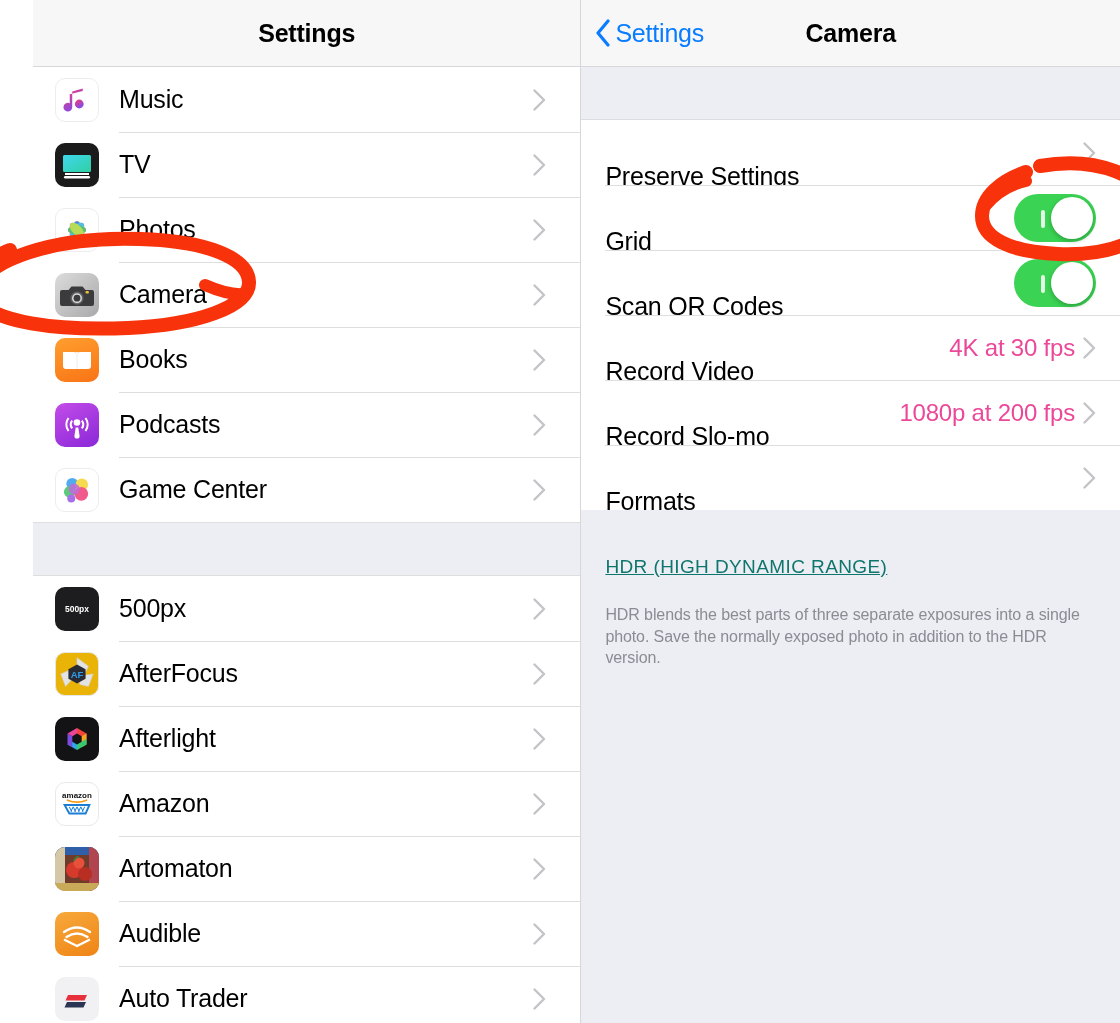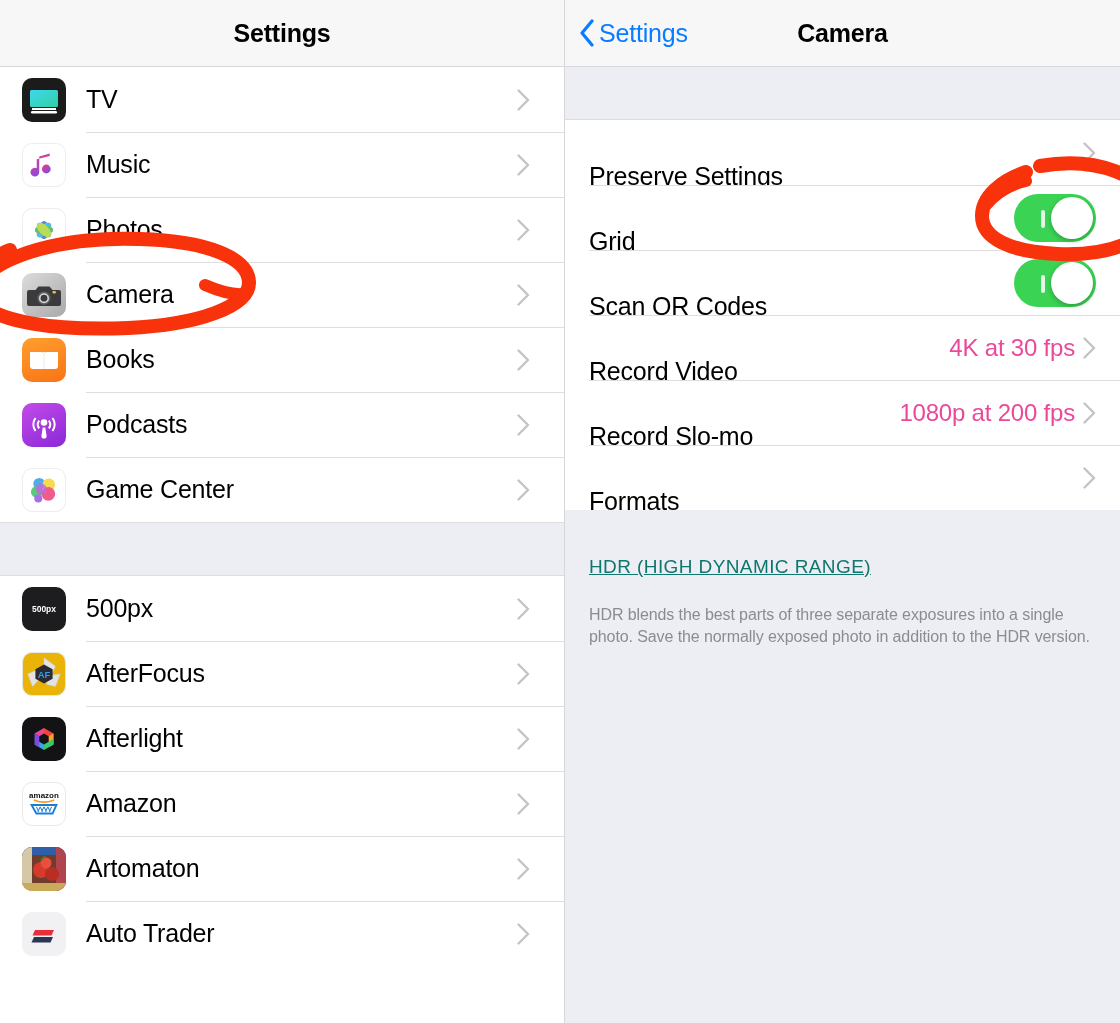--- a/index.html
+++ b/index.html
@@ -2,21 +2,21 @@
 <html><head>
 <meta charset="utf-8">
 <style>
   * { box-sizing: border-box; margin: 0; padding: 0; }
   html, body {
     width: 1120px; height: 1023px;
     font-family: "Liberation Sans", sans-serif;
     background: #ffffff;
     overflow: hidden;
   }
-  .screen { position: relative; width: 1120px; height: 1023px; display: flex; }
+  .screen { position: relative; width: 1120px; height: 1023px; display: flex; padding-left: 33px; }
 
   
   .left-panel {
     position: relative;
     width: 565px; height: 1023px;
     background: #ffffff;
     overflow: hidden;
     border-right: 1px solid #d6d6db;
   }
   .left-navbar {
@@ -162,20 +162,41 @@
 
 <div class="screen">
 
   <div class="left-panel">
 
     <div class="left-navbar">
       <div class="left-navbar-title">Settings</div>
     </div>
 
     <div class="list">
+
+      <div class="row">
+        <div class="app-icon" style="background:#fff;border:1px solid #ededed;">
+          <svg width="44" height="44" viewBox="0 0 44 44">
+            <defs>
+                <linearGradient id="mg" x1="0" y1="0" x2="0.6" y2="1">
+              <stop offset="0" stop-color="#fb3a6e"></stop>
+                  <stop offset="1" stop-color="#7b4df0"></stop>
+                </linearGradient>
+              </defs>
+            <path d="M28 10 L17 13 L17 29.5 a4.6 4.6 0 1 1 -2.6 -4.1 L14.4 16 L28 12.7 Z" fill="url(#mg)"></path>
+            <circle cx="24.4" cy="26.2" r="4.6" fill="url(#mg)"></circle>
+          </svg>
+        </div>
+        <div class="row-label">Music</div>
+        <span class="chev">
+          <svg width="13" height="22" viewBox="0 0 13 22">
+              <path d="M1.5 1.5 L11 11 L1.5 20.5" fill="none" stroke="#c4c4c8" stroke-width="2.4" stroke-linecap="round" stroke-linejoin="round"></path>
+            </svg>
+        </span>
+      </div>
 
       <div class="row">
         <div class="app-icon" style="background:#1b1b1b;">
           <svg width="44" height="44" viewBox="0 0 44 44">
             <defs>
                 <linearGradient id="tvg" x1="0" y1="0" x2="1" y2="1">
               <stop offset="0" stop-color="#3fd8ef"></stop>
                   <stop offset="1" stop-color="#30cfa2"></stop>
                 </linearGradient>
               </defs>
@@ -188,41 +209,20 @@
         <span class="chev">
           <svg width="13" height="22" viewBox="0 0 13 22">
               <path d="M1.5 1.5 L11 11 L1.5 20.5" fill="none" stroke="#c4c4c8" stroke-width="2.4" stroke-linecap="round" stroke-linejoin="round"></path>
             </svg>
         </span>
       </div>
 
       <div class="row">
         <div class="app-icon" style="background:#fff;border:1px solid #ededed;">
           <svg width="44" height="44" viewBox="0 0 44 44">
-            <defs>
-                <linearGradient id="mg" x1="0" y1="0" x2="0.6" y2="1">
-              <stop offset="0" stop-color="#fb3a6e"></stop>
-                  <stop offset="1" stop-color="#7b4df0"></stop>
-                </linearGradient>
-              </defs>
-            <path d="M28 10 L17 13 L17 29.5 a4.6 4.6 0 1 1 -2.6 -4.1 L14.4 16 L28 12.7 Z" fill="url(#mg)"></path>
-            <circle cx="24.4" cy="26.2" r="4.6" fill="url(#mg)"></circle>
-          </svg>
-        </div>
-        <div class="row-label">Music</div>
-        <span class="chev">
-          <svg width="13" height="22" viewBox="0 0 13 22">
-              <path d="M1.5 1.5 L11 11 L1.5 20.5" fill="none" stroke="#c4c4c8" stroke-width="2.4" stroke-linecap="round" stroke-linejoin="round"></path>
-            </svg>
-        </span>
-      </div>
-
-      <div class="row">
-        <div class="app-icon" style="background:#fff;border:1px solid #ededed;">
-          <svg width="44" height="44" viewBox="0 0 44 44">
             <g transform="translate(22,22)" opacity="0.92">
               <ellipse rx="5" ry="9.5" fill="#f6c928" transform="rotate(0)"></ellipse>
               <ellipse rx="5" ry="9.5" fill="#f06a35" transform="rotate(45)"></ellipse>
               <ellipse rx="5" ry="9.5" fill="#ec3e6e" transform="rotate(90)"></ellipse>
               <ellipse rx="5" ry="9.5" fill="#a24ec4" transform="rotate(135)"></ellipse>
               <ellipse rx="5" ry="9.5" fill="#3f7fe0" transform="rotate(180)"></ellipse>
               <ellipse rx="5" ry="9.5" fill="#43b8e8" transform="rotate(225)"></ellipse>
               <ellipse rx="5" ry="9.5" fill="#49c06a" transform="rotate(270)"></ellipse>
               <ellipse rx="5" ry="9.5" fill="#b4d94a" transform="rotate(315)"></ellipse>
             </g>
@@ -406,20 +406,37 @@
           </svg>
         </div>
         <div class="row-label">Artomaton</div>
         <span class="chev">
           <svg width="13" height="22" viewBox="0 0 13 22">
               <path d="M1.5 1.5 L11 11 L1.5 20.5" fill="none" stroke="#c4c4c8" stroke-width="2.4" stroke-linecap="round" stroke-linejoin="round"></path>
             </svg>
         </span>
       </div>
 
+      <div class="row">
+        <div class="app-icon" style="background:linear-gradient(155deg,#f7a93c,#ef8415);">
+          <svg width="44" height="44" viewBox="0 0 44 44">
+            <g fill="none" stroke="#fff" stroke-width="2.3" stroke-linecap="round">
+              <path d="M9 20 q13 -9 26 0"></path>
+              <path d="M11.5 25 q10.5 -7 21 0"></path>
+            </g>
+            <path d="M9 27.5 L22 34 L35 27.5" fill="none" stroke="#fff" stroke-width="2.3" stroke-linejoin="round"></path>
+          </svg>
+        </div>
+        <div class="row-label">Audible</div>
+        <span class="chev">
+          <svg width="13" height="22" viewBox="0 0 13 22">
+              <path d="M1.5 1.5 L11 11 L1.5 20.5" fill="none" stroke="#c4c4c8" stroke-width="2.4" stroke-linecap="round" stroke-linejoin="round"></path>
+            </svg>
+        </span>
+      </div>
 
       <div class="row">
         <div class="app-icon" style="background:#f1f1f3;">
           <svg width="44" height="44" viewBox="0 0 44 44">
             <path d="M13 18 h19 l-2.5 5.4 h-19 Z" fill="#e8303c"></path>
             <path d="M12 25 h19 l-2.5 5.4 h-19 Z" fill="#2b3654"></path>
           </svg>
         </div>
         <div class="row-label">Auto Trader</div>
         <span class="chev">

